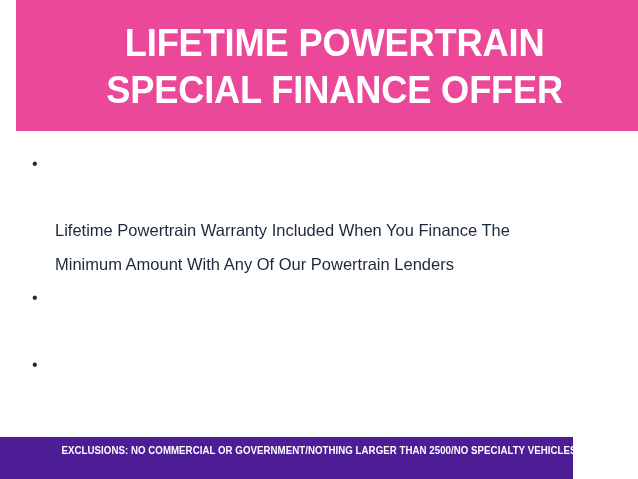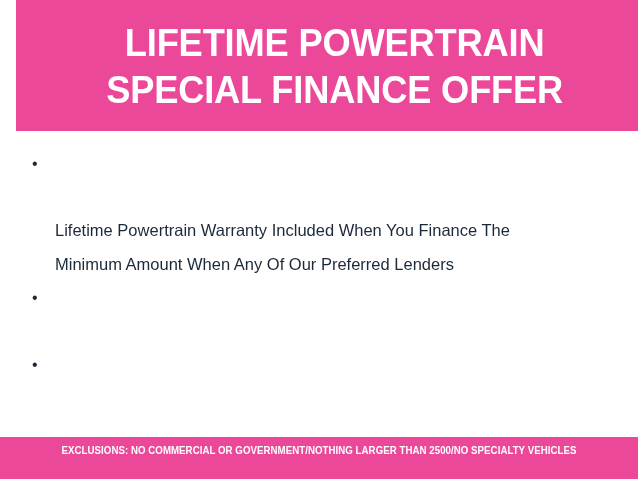--- a/index.html
+++ b/index.html
@@ -82,23 +82,23 @@
   }
   .bullet-text {
     display: inline;
   }
 
   
   .footer-band {
     position: absolute;
     left: 0;
     top: 437px;
-    width: 638px;
+    width: 573px;
     height: 42px;
-    background: #ec4899;
+    background: #4c1d95;
   }
   .footer-text {
     position: absolute;
     left: 0;
     top: 7px;
     width: 638px;
     text-align: center;
     color: #ffffff;
     font-family: "Liberation Sans Narrow", "Liberation Sans", sans-serif;
     font-weight: bold;
@@ -119,21 +119,21 @@
     <div class="title-line">LIFETIME POWERTRAIN</div>
     <div class="title-line">SPECIAL FINANCE OFFER</div>
   </div>
 
   <div class="body-area">
     <ul class="bullet-list">
 
       <li class="bullet-item">
         <span class="dot">•</span>
         <span class="bullet-text">Lifetime Powertrain Warranty Included When You Finance The
-Minimum Amount When Any Of Our Preferred Lenders</span>
+Minimum Amount With Any Of Our Powertrain Lenders</span>
       </li>
 
       <li class="bullet-item">
         <span class="dot">•</span>
       </li>
 
       <li class="bullet-item">
         <span class="dot">•</span>
         
       </li>

